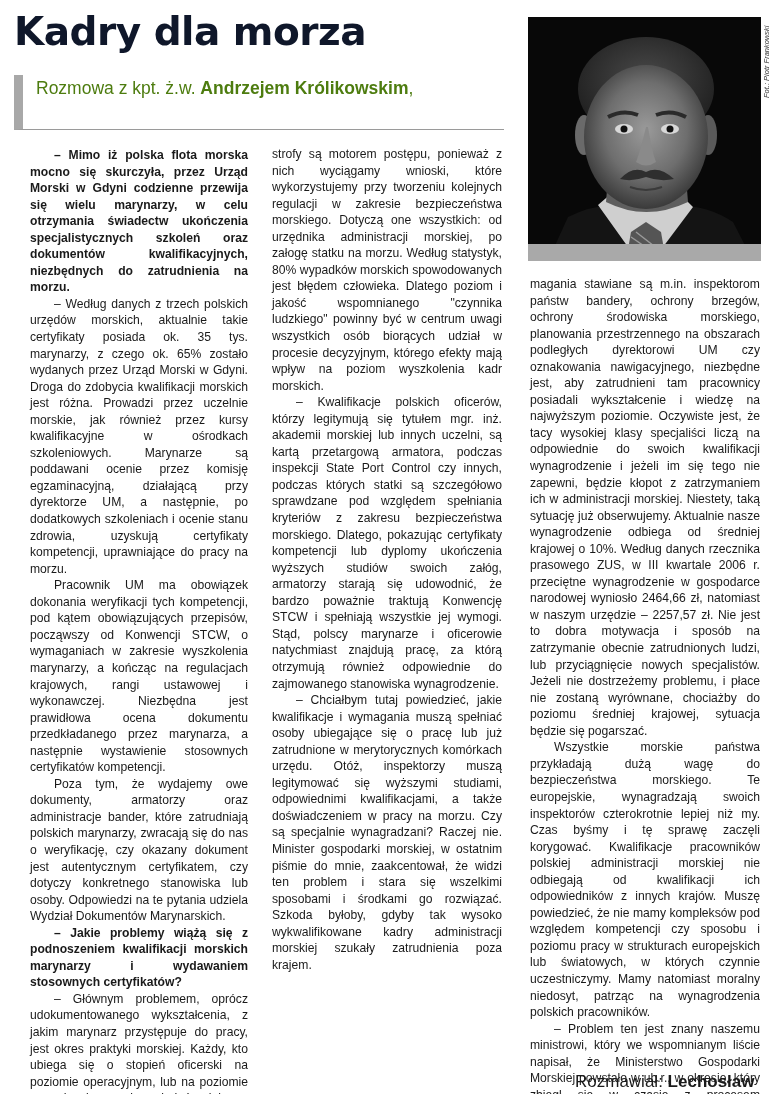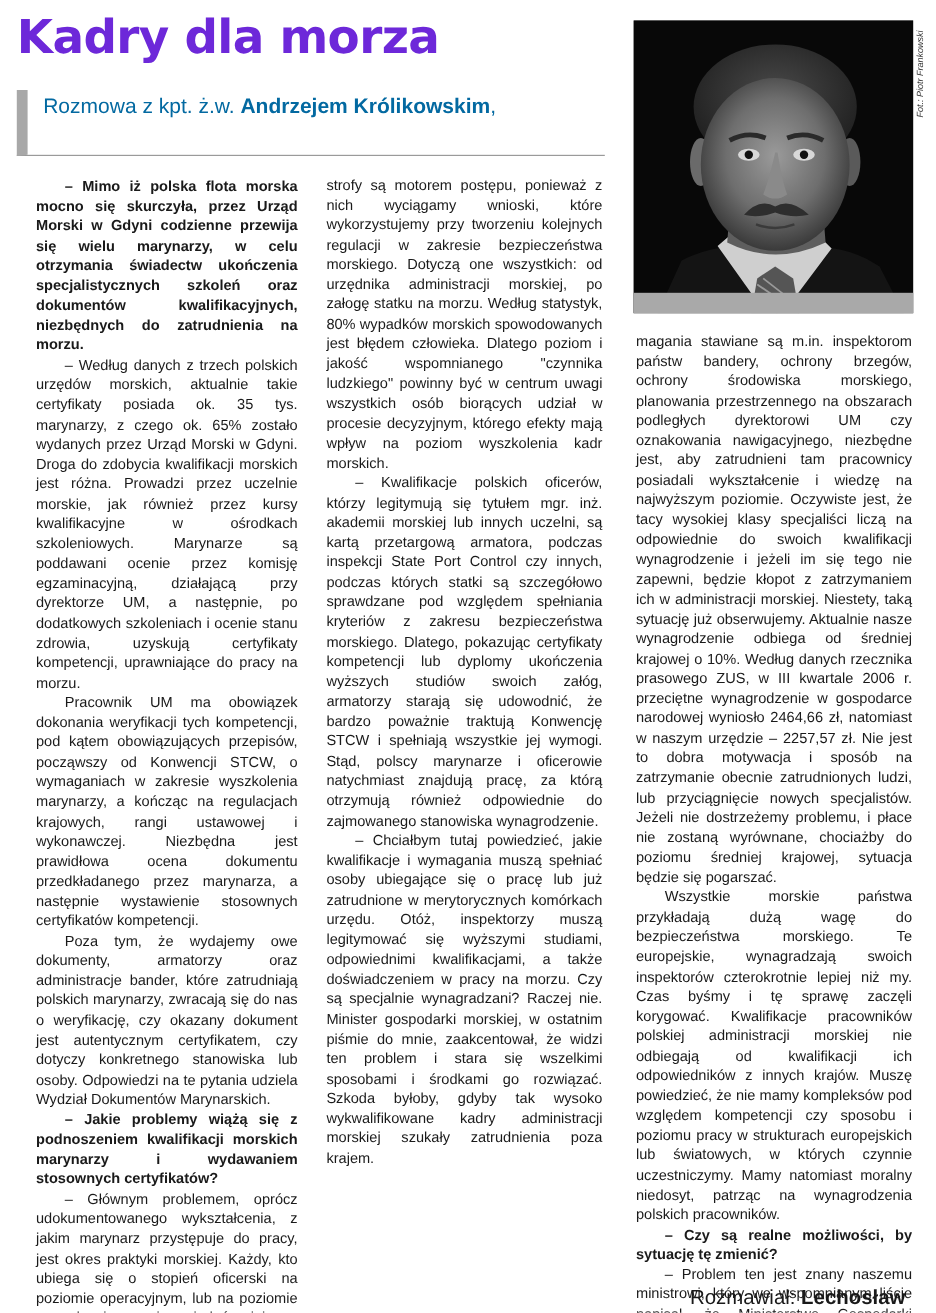--- a/index.html
+++ b/index.html
@@ -4,29 +4,29 @@
 <style>
   html, body { margin: 0; padding: 0; background: #ffffff; }
   body {
     width: 780px; height: 1094px; position: relative; overflow: hidden;
     font-family: "DejaVu Sans", "Liberation Sans", sans-serif;
     color: #1a1a1a;
   }
   .title {
     position: absolute; left: 14px; top: 10px;
     font-family: "DejaVu Sans", sans-serif; font-weight: bold;
-    font-size: 39px; letter-spacing: -0.5px; color: #6d28d9;
+    font-size: 39px; letter-spacing: -0.5px; color: #0f172a;
     margin: 0; line-height: 1.15;
   }
   .lead {
     position: absolute; left: 14px; top: 75px; width: 490px; height: 55px;
     border-left: 9px solid #a8a8a8;
     border-bottom: 1px solid #9a9a9a;
     box-sizing: border-box; padding-left: 13px; padding-top: 2px;
-    font-family: "Liberation Sans", sans-serif; font-size: 17.5px; line-height: 23px; color: #0369a1;
+    font-family: "Liberation Sans", sans-serif; font-size: 17.5px; line-height: 23px; color: #4d7c0f;
   }
   .lead b { font-weight: bold; }
   .photo {
     position: absolute; left: 528px; top: 17px; width: 233px; height: 244px;
     background: #0a0a0a; overflow: hidden;
   }
   .photo-band {
     position: absolute; left: 528px; top: 244px; width: 233px; height: 17px;
     background: #a9a9a9;
   }
@@ -123,19 +123,18 @@
     <p>– Głównym problemem, oprócz udokumentowanego wykształcenia, z jakim marynarz przystępuje do pracy, jest okres praktyki morskiej. Każdy, kto ubiega się o stopień oficerski na poziomie operacyjnym, lub na poziomie zarządzania, musi posiadać minimum wykształcenie średnie, uzupełnione odpowiednimi kursami kwalifikacyjnymi, lub być absolwentem jednej z trzech polskich uczelni morskich, czy Akademii Marynarki Wojennej.</p>
   </div>
 <div class="col col2">
     <p class="cont">strofy są motorem postępu, ponieważ z nich wyciągamy wnioski, które wykorzystujemy przy tworzeniu kolejnych regulacji w zakresie bezpieczeństwa morskiego. Dotyczą one wszystkich: od urzędnika administracji morskiej, po załogę statku na morzu. Według statystyk, 80% wypadków morskich spowodowanych jest błędem człowieka. Dlatego poziom i jakość wspomnianego "czynnika ludzkiego" powinny być w centrum uwagi wszystkich osób biorących udział w procesie decyzyjnym, którego efekty mają wpływ na poziom wyszkolenia kadr morskich.</p>
     <p>– Kwalifikacje polskich oficerów, którzy legitymują się tytułem mgr. inż. akademii morskiej lub innych uczelni, są kartą przetargową armatora, podczas inspekcji State Port Control czy innych, podczas których statki są szczegółowo sprawdzane pod względem spełniania kryteriów z zakresu bezpieczeństwa morskiego. Dlatego, pokazując certyfikaty kompetencji lub dyplomy ukończenia wyższych studiów swoich załóg, armatorzy starają się udowodnić, że bardzo poważnie traktują Konwencję STCW i spełniają wszystkie jej wymogi. Stąd, polscy marynarze i oficerowie natychmiast znajdują pracę, za którą otrzymują również odpowiednie do zajmowanego stanowiska wynagrodzenie.</p>
     <p>– Chciałbym tutaj powiedzieć, jakie kwalifikacje i wymagania muszą spełniać osoby ubiegające się o pracę lub już zatrudnione w merytorycznych komórkach urzędu. Otóż, inspektorzy muszą legitymować się wyższymi studiami, odpowiednimi kwalifikacjami, a także doświadczeniem w pracy na morzu. Czy są specjalnie wynagradzani? Raczej nie. Minister gospodarki morskiej, w ostatnim piśmie do mnie, zaakcentował, że widzi ten problem i stara się wszelkimi sposobami i środkami go rozwiązać. Szkoda byłoby, gdyby tak wysoko wykwalifikowane kadry administracji morskiej szukały zatrudnienia poza krajem.</p>
   </div>
 <div class="col col3">
     <p class="cont">magania stawiane są m.in. inspektorom państw bandery, ochrony brzegów, ochrony środowiska morskiego, planowania przestrzennego na obszarach podległych dyrektorowi UM czy oznakowania nawigacyjnego, niezbędne jest, aby zatrudnieni tam pracownicy posiadali wykształcenie i wiedzę na najwyższym poziomie. Oczywiste jest, że tacy wysokiej klasy specjaliści liczą na odpowiednie do swoich kwalifikacji wynagrodzenie i jeżeli im się tego nie zapewni, będzie kłopot z zatrzymaniem ich w administracji morskiej. Niestety, taką sytuację już obserwujemy. Aktualnie nasze wynagrodzenie odbiega od średniej krajowej o 10%. Według danych rzecznika prasowego ZUS, w III kwartale 2006 r. przeciętne wynagrodzenie w gospodarce narodowej wyniosło 2464,66 zł, natomiast w naszym urzędzie – 2257,57 zł. Nie jest to dobra motywacja i sposób na zatrzymanie obecnie zatrudnionych ludzi, lub przyciągnięcie nowych specjalistów. Jeżeli nie dostrzeżemy problemu, i płace nie zostaną wyrównane, chociażby do poziomu średniej krajowej, sytuacja będzie się pogarszać.</p>
     <p>Wszystkie morskie państwa przykładają dużą wagę do bezpieczeństwa morskiego. Te europejskie, wynagradzają swoich inspektorów czterokrotnie lepiej niż my. Czas byśmy i tę sprawę zaczęli korygować. Kwalifikacje pracowników polskiej administracji morskiej nie odbiegają od kwalifikacji ich odpowiedników z innych krajów. Muszę powiedzieć, że nie mamy kompleksów pod względem kompetencji czy sposobu i poziomu pracy w strukturach europejskich lub światowych, w których czynnie uczestniczymy. Mamy natomiast moralny niedosyt, patrząc na wynagrodzenia polskich pracowników.</p>
-    <p class="q">– Czy są realne możliwości, by sytuację tę zmienić?</p>
     <p>– Problem ten jest znany naszemu ministrowi, który we wspomnianym liście napisał, że Ministerstwo Gospodarki Morskiej powstało w ub.r., w okresie, który zbiegł się w czasie z procesem planowania budżetu na 2007 r. Teraz, po konsultacjach i przeanalizowaniu stanu podległych jednostek, podejmie kroki, zmierzające do polepszenia sytuacji materialnej pracowników "w procesie konstruowania budżetu na rok przyszły".</p>
   </div>
 
 <div class="signature">
   <span>Rozmawiał: </span><b>Lechosław Stefaniak</b>
 </div>
 
 </body></html>

